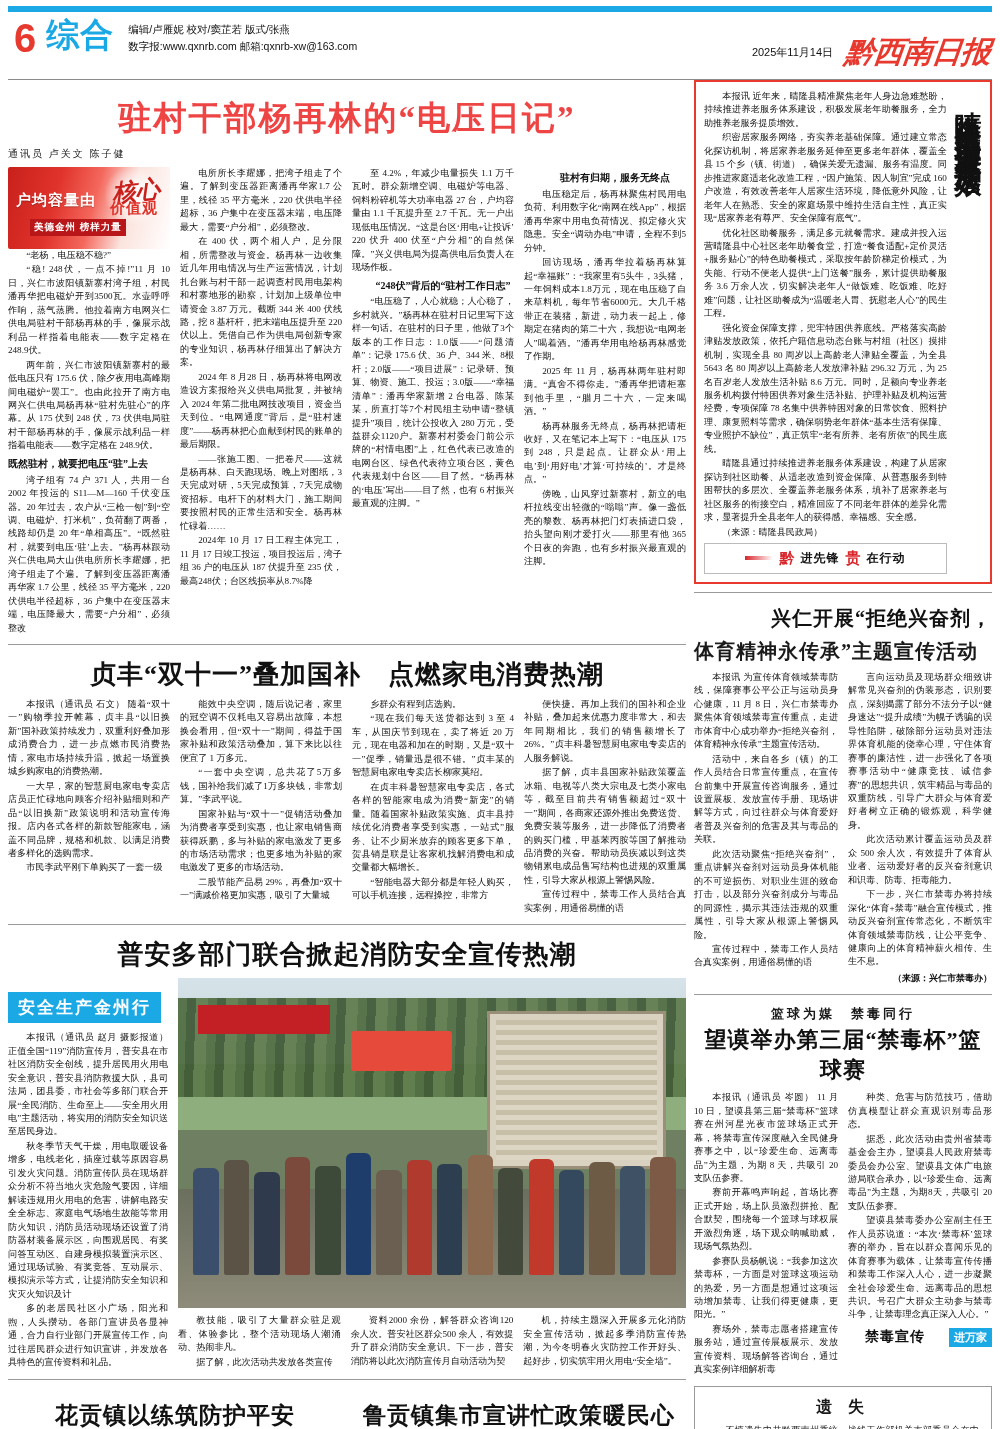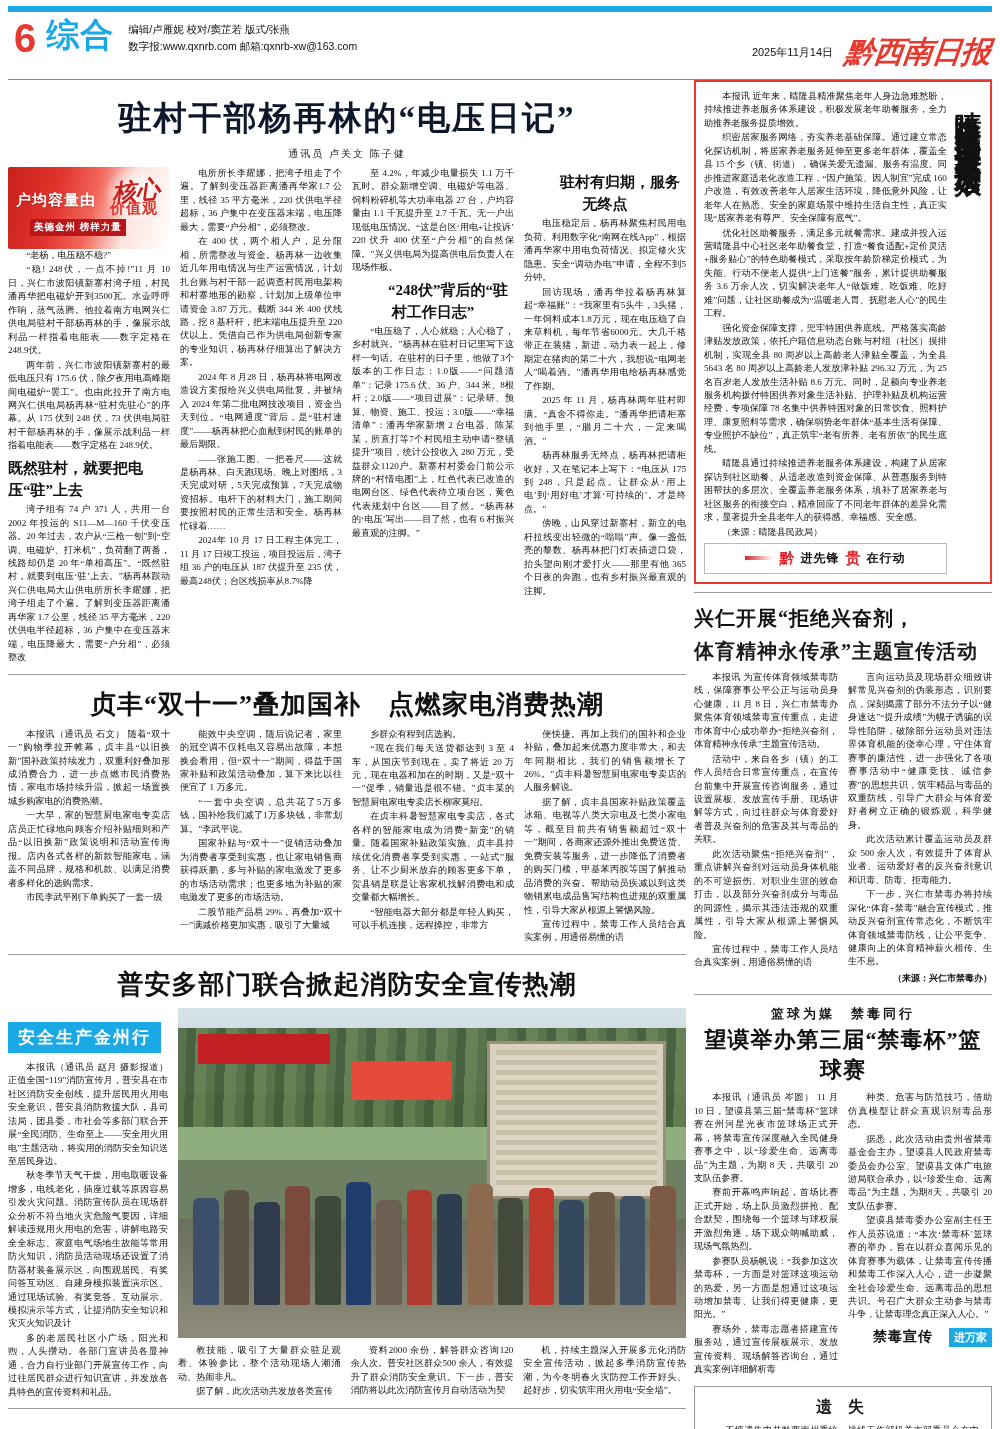--- a/index.html
+++ b/index.html
@@ -25,38 +25,38 @@
   .head-rule{height:1px;background:#8a8a8a;margin:2px 8px 0 8px;}
 
   
   .body-area{display:flex;padding:0 8px;}
   .left-zone{width:678px;}
   .right-zone{width:298px;margin-left:8px;}
 
   h1.headline{
     font-family:"Liberation Serif","DejaVu Serif",serif;
     font-weight:700;font-size:33px;text-align:center;
-    margin:16px 0 6px 0;letter-spacing:2px;color:#0f172a;
+    margin:16px 0 6px 0;letter-spacing:2px;color:#ef4444;
   }
   h2.headline2{
     font-family:"Liberation Serif",serif;font-weight:700;font-size:26px;
     text-align:center;margin:12px 0 6px 0;letter-spacing:1px;color:#111;
   }
-  .byline{font-family:"Liberation Sans",sans-serif;font-size:10px;text-align:center;color:#222;margin-bottom:6px;letter-spacing:2px;}
+  .byline{font-family:"Liberation Sans",sans-serif;font-size:10px;text-align:left;color:#222;margin-bottom:6px;letter-spacing:2px;}
   .hr-thin{height:1px;background:#9a9a9a;margin:8px 0;}
 
   
   .cols{display:flex;gap:10px;}
   .col{flex:1;}
   .ptext{
     font-size:9.1px;line-height:1.48;text-align:justify;
     color:#111;margin:0 0 1px 0;text-indent:2em;
     font-family:"Liberation Serif","DejaVu Serif",serif;
   }
-  .subhead{font-weight:700;font-size:15px;text-align:center;margin:4px 0 2px 0;color:#111;}
+  .subhead{font-weight:700;font-size:10px;text-align:center;margin:4px 0 2px 0;color:#111;}
   .subhead.left{text-align:left;text-indent:0;}
   .source{font-weight:700;font-size:9px;text-align:right;margin-top:3px;}
 
   
   .core-banner{
     width:100%;height:82px;border-radius:2px;
     background:
       radial-gradient(circle at 78% 34%, rgba(255,255,255,.85) 0 6%, rgba(255,255,255,0) 22%),
       linear-gradient(105deg,#c9201c 0%,#e0332b 30%,#f4675c 52%,#fbe3dd 72%,#ffffff 100%);
     position:relative;overflow:hidden;
@@ -108,23 +108,23 @@
   .ph-banner{position:absolute;left:4%;top:8%;width:26%;height:9%;background:#c32026;}
   .ph-tent{position:absolute;left:34%;top:16%;width:20%;height:12%;background:#e64a3a;border-radius:3px;}
   .crowd{position:absolute;bottom:10%;left:0;right:0;height:58%;}
   .person{position:absolute;bottom:0;border-radius:6px 6px 2px 2px;}
 
   
   .notice{border:1px solid #9a9a9a;padding:10px 12px;margin-top:8px;}
   .notice-title{text-align:center;font-weight:700;font-size:16px;letter-spacing:6px;margin-bottom:5px;}
   .notice-body{font-size:9.2px;line-height:1.6;text-align:justify;text-indent:2em;}
 
-  .anti-drug-badge{display:flex;align-items:center;justify-content:flex-end;gap:16px;margin-top:6px;}
+  .anti-drug-badge{display:flex;align-items:center;justify-content:flex-end;gap:4px;margin-top:6px;}
   .adb1{font-family:"Liberation Serif",serif;font-weight:700;font-size:14px;color:#111;letter-spacing:1px;}
-  .adb2{background:#1ba9e6;color:#fff;font-weight:700;font-size:11px;padding:2px 5px;font-family:"Liberation Sans",sans-serif;}
+  .adb2{background:#1ba9e6;color:#fff;font-weight:700;font-size:11px;padding:2px 5px;font-family:"Liberation Sans",sans-serif;margin-left:20px;}
   .mini-kicker{text-align:center;font-weight:700;font-size:13px;letter-spacing:3px;margin:10px 0 2px;}
 </style>
 </head>
 <body>
 
 <div class="page">
 
   <div class="top-rule"></div>
 
   <div class="masthead">
@@ -298,21 +298,21 @@
             <span class="b-blk">进先锋</span>
             <span class="b-red">贵</span>
             <span class="b-blk">在行动</span>
           </div>
         </div>
         <div class="vtitle">晴隆多维发力助推养老服务提质增效</div>
       </div>
 
       <div class="hr-thin"></div>
 
-      <h2 class="headline2" style="font-size:20px;text-align:left;line-height:1.35">兴仁开展“拒绝兴奋剂，</h2>
+      <h2 class="headline2" style="font-size:20px;text-align:right;line-height:1.35">兴仁开展“拒绝兴奋剂，</h2>
       <div style="font-family:'Liberation Serif',serif;font-weight:700;font-size:20px;letter-spacing:1px;margin-bottom:6px;">体育精神永传承”主题宣传活动</div>
       <div class="cols">
         <div class="col">
           <p class="ptext">本报讯 为宣传体育领域禁毒防线，保障赛事公平公正与运动员身心健康，11 月 8 日，兴仁市禁毒办聚焦体育领域禁毒宣传重点，走进市体育中心成功举办“拒绝兴奋剂，体育精神永传承”主题宣传活动。</p>
           <p class="ptext">活动中，来自各乡（镇）的工作人员结合日常宣传重点，在宣传台前集中开展宣传咨询服务，通过设置展板、发放宣传手册、现场讲解等方式，向过往群众与体育爱好者普及兴奋剂的危害及其与毒品的关联。</p>
           <p class="ptext">此次活动聚焦“拒绝兴奋剂”，重点讲解兴奋剂对运动员身体机能的不可逆损伤、对职业生涯的致命打击，以及部分兴奋剂成分与毒品的同源性，揭示其违法违规的双重属性，引导大家从根源上警惕风险。</p>
           <p class="ptext">宣传过程中，禁毒工作人员结合真实案例，用通俗易懂的语</p>
         </div>
         <div class="col">
           <p class="ptext">言向运动员及现场群众细致讲解常见兴奋剂的伪装形态，识别要点，深刻揭露了部分不法分子以“健身速达”“提升成绩”为幌子诱骗的误导性陷阱，破除部分运动员对违法界体育机能的侥幸心理，守住体育赛事的廉洁性，进一步强化了各项赛事活动中“健康竞技、诚信参赛”的思想共识，筑牢精品与毒品的双重防线，引导广大群众与体育爱好者树立正确的锻炼观，科学健身。</p>

